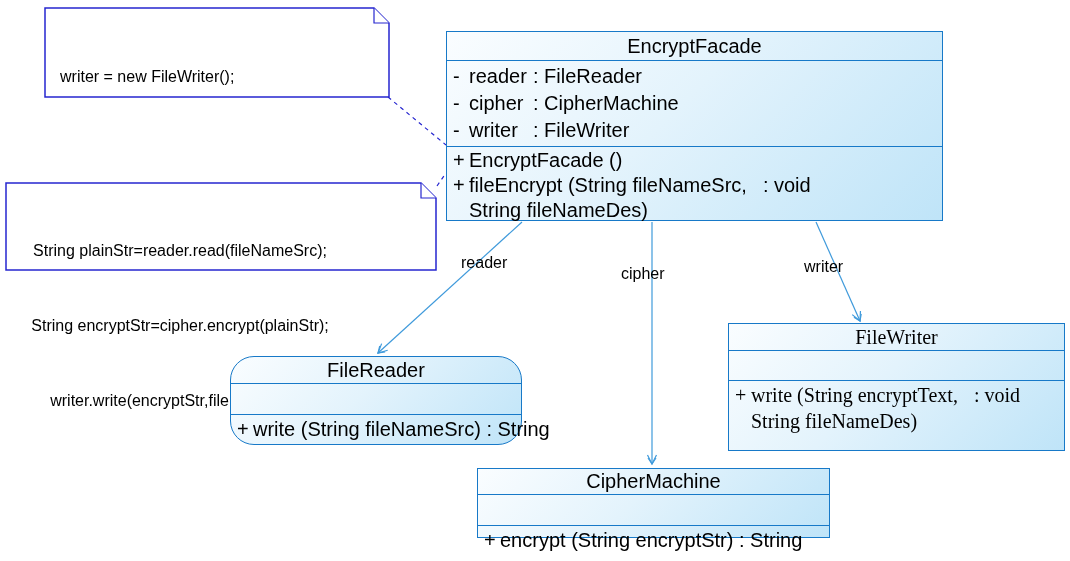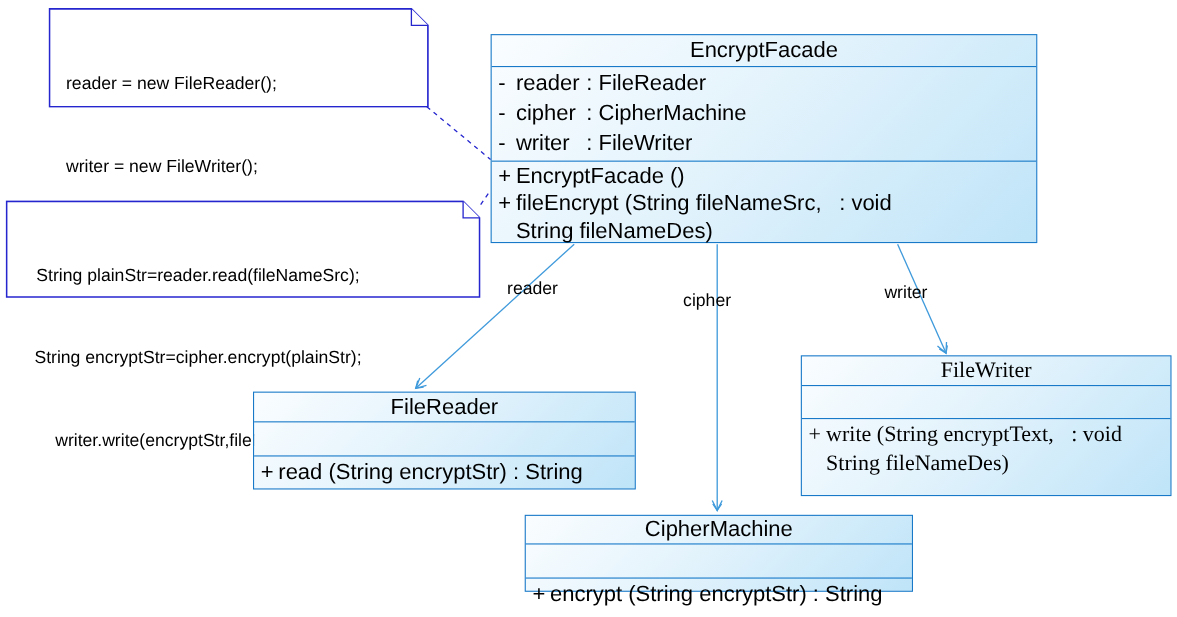--- a/index.html
+++ b/index.html
@@ -73,21 +73,20 @@
     <line class="note-link" x1="388" y1="97" x2="446" y2="145"></line>
     <line class="note-link" x1="437" y1="186" x2="446" y2="173"></line>
   </svg>
 
   <div class="note" style="left:44px;top:7px;width:346px;height:91px;">
     <svg width="346" height="91">
       <path class="note-body" d="M1,1 L330,1 L345,16 L345,90 L1,90 Z"></path>
       <path class="note-fold" d="M330,1 L330,16 L345,16"></path>
     </svg>
     <div class="note-text" style="padding:7px 0 0 16px;">
-      <div>reader = new FileReader();</div>
       <div>writer = new FileWriter();</div>
     </div>
   </div>
 
   <div class="note" style="left:5px;top:182px;width:342px;height:89px;text-align:center;">
     <svg width="432" height="89">
       <path class="note-body" d="M1,1 L416,1 L431,16 L431,88 L1,88 Z"></path>
       <path class="note-fold" d="M416,1 L416,16 L431,16"></path>
     </svg>
     <div class="note-text" style="padding:6px 0 0 8px;">
@@ -116,26 +115,26 @@
       </div>
       <div class="m-row">
         <span class="sign">+</span><span>fileEncrypt (String fileNameSrc,</span><span class="mret">: void</span>
       </div>
       <div class="m-row">
         <span class="sign"></span><span>String fileNameDes)</span>
       </div>
     </div>
   </div>
 
-  <div class="uml-class sm" style="left:230px;top:356px;width:348px;height:89px;">
+  <div class="uml-class sm" style="left:230px;top:356px;width:292px;height:89px;border-radius:24px;">
     <div class="uml-title" style="height:27px;">FileReader</div>
     <div class="uml-attrs" style="height:31px;"></div>
     <div class="uml-methods">
       <div class="m-row">
-        <span class="sign">+</span><span>read (String encryptStr) : String</span>
+        <span class="sign">+</span><span>write (String fileNameSrc) : String</span>
       </div>
     </div>
   </div>
 
   <div class="uml-class sm" style="left:728px;top:323px;width:337px;height:128px;font-family:Liberation Serif, serif;">
     <div class="uml-title" style="height:27px;">FileWriter</div>
     <div class="uml-attrs" style="height:30px;"></div>
     <div class="uml-methods">
       <div class="m-row">
         <span class="sign">+</span><span>write (String encryptText,</span><span class="mret">: void</span>

